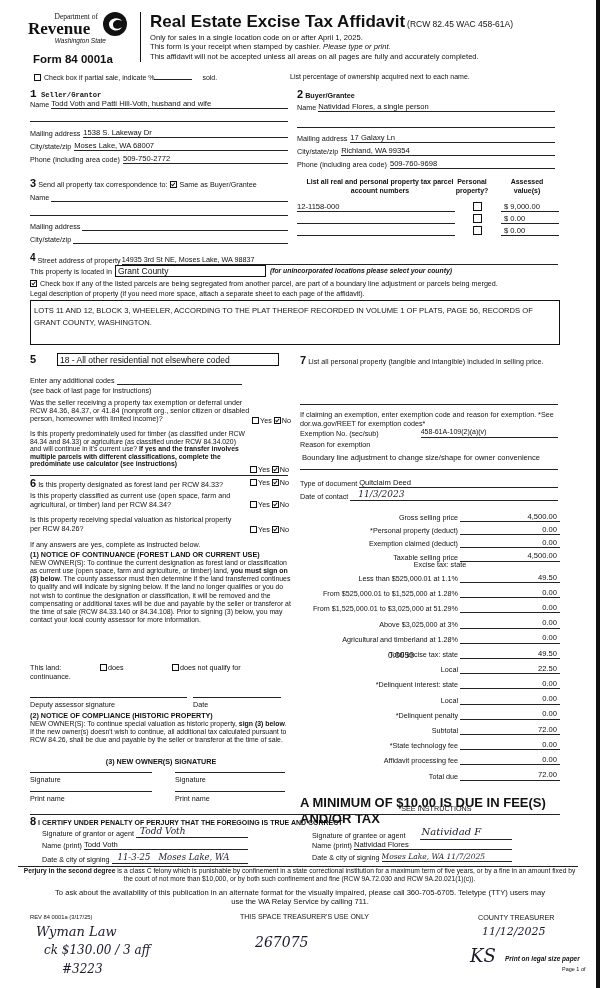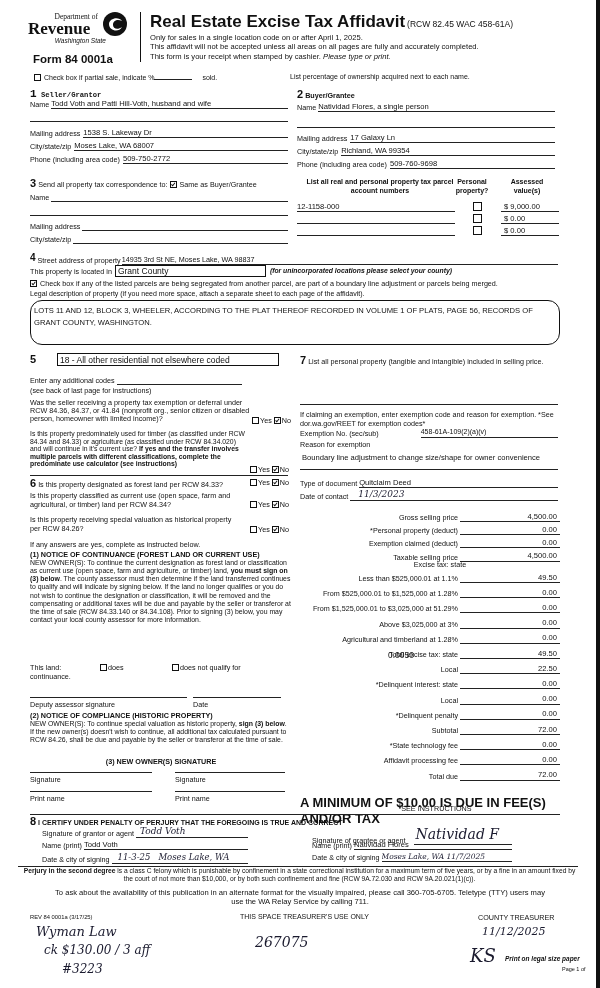--- a/index.html
+++ b/index.html
@@ -39,22 +39,22 @@
   </svg>
 </div>
 <div class="abs" style="left:33px;top:52px;font-size:11.5px;font-weight:bold;">Form 84 0001a</div>
 <div class="abs" style="left:140px;top:12px;width:1px;height:50px;background:#111;"></div>
 <div class="abs" style="left:150px;top:11px;white-space:nowrap;">
   <span style="font-size:17px;font-weight:bold;">Real Estate Excise Tax Affidavit</span>
   <span style="font-size:8.5px;">(RCW 82.45 WAC 458-61A)</span>
 </div>
 <div class="abs" style="left:150px;top:33px;font-size:7.6px;line-height:1.25;white-space:nowrap;">
   <div>Only for sales in a single location code on or after April 1, 2025.</div>
+  <div><span>This form is your receipt when stamped by cashier.</span> <i>Please type or print.</i></div>
   <div>This affidavit will not be accepted unless all areas on all pages are fully and accurately completed.</div>
-  <div><span>This form is your receipt when stamped by cashier.</span> <i>Please type or print.</i></div>
 </div>
 
 <div class="abs" style="left:34px;top:73px;white-space:nowrap;font-size:7px;">
   <span class="cb"></span>
   <span>Check box if partial sale, indicate %</span><span class="uline" style="display:inline-block;width:38px;height:7px;"></span>
   <span style="margin-left:8px;">sold.</span>
 </div>
 <div class="abs" style="left:290px;top:73px;font-size:7px;white-space:nowrap;">List percentage of ownership acquired next to each name.</div>
 
 <div class="abs" style="left:30px;top:88px;font-family:Liberation Mono, monospace;">
@@ -151,21 +151,21 @@
 <div class="abs" style="left:30px;top:265px;white-space:nowrap;display:flex;align-items:center;">
   <span>This property is located in</span>
   <span class="box fill" style="display:inline-block;width:151px;height:12px;margin-left:3px;padding-left:2px;font-size:8.5px;line-height:11px;">Grant County</span>
   <i class="bold" style="margin-left:4px;font-size:6.8px;">(for unincorporated locations please select your county)</i>
 </div>
 <div class="abs" style="left:30px;top:279px;white-space:nowrap;">
   <span class="cb checked"></span>
   <span>Check box if any of the listed parcels are being segregated from another parcel, are part of a boundary line adjustment or parcels being merged.</span>
 </div>
 <div class="abs" style="left:30px;top:290px;white-space:nowrap;font-size:7px;">Legal description of property (if you need more space, attach a separate sheet to each page of the affidavit).</div>
-<div class="abs box fill" style="left:30px;top:300px;width:530px;height:45px;padding:4px 3px;font-size:7.6px;line-height:1.6;border-radius:12px;">LOTS 11 AND 12, BLOCK 3, WHEELER, ACCORDING TO THE PLAT THEREOF RECORDED IN VOLUME 1 OF PLATS, PAGE 56, RECORDS OF GRANT COUNTY, WASHINGTON.</div>
+<div class="abs box fill" style="left:30px;top:300px;width:530px;height:45px;padding:4px 3px;font-size:7.6px;line-height:1.6;">LOTS 11 AND 12, BLOCK 3, WHEELER, ACCORDING TO THE PLAT THEREOF RECORDED IN VOLUME 1 OF PLATS, PAGE 56, RECORDS OF GRANT COUNTY, WASHINGTON.</div>
 
 <div class="abs big-num" style="left:30px;top:353px;">5</div>
 <div class="abs box fill" style="left:57px;top:353px;width:222px;height:13px;padding-left:2px;font-size:8.5px;line-height:12px;">18 - All other residential not elsewhere coded</div>
 <div class="row" style="left:30px;top:376px;width:258px;">
   <span class="label">Enter any additional codes</span>
   <span class="uline" style="width:125px;margin-left:2px;height:7px;"></span>
 </div>
 <div class="abs" style="left:30px;top:386px;">(see back of last page for instructions)</div>
 
 <div class="abs" style="left:30px;top:399px;width:220px;line-height:1.12;">Was the seller receiving a property tax exemption or deferral under RCW 84.36, 84.37, or 41.84 (nonprofit org., senior citizen or disabled person, homeowner with limited income)?</div>
@@ -367,21 +367,21 @@
 <div class="row" style="left:42px;top:840px;width:206px;">
   <span class="label">Name (print)</span>
   <span class="fill uline" style="flex:1;margin-left:2px;">Todd Voth</span>
 </div>
 <div class="row" style="left:42px;top:852px;width:206px;">
   <span class="label">Date &amp; city of signing</span>
   <span class="hand uline" style="flex:1;margin-left:2px;font-size:8.5px;padding-left:6px;white-space:pre;">11-3-25   Moses Lake, WA</span>
 </div>
 <div class="row" style="left:312px;top:826px;width:200px;">
   <span class="label">Signature of grantee or agent</span>
-  <span class="hand uline" style="flex:1;margin-left:8px;font-size:14px;padding-left:2px;">Natividad F</span>
+  <span class="hand uline" style="flex:1;margin-left:14px;font-size:10px;padding-left:2px;">Natividad F</span>
 </div>
 <div class="row" style="left:312px;top:840px;width:200px;">
   <span class="label">Name (print)</span>
   <span class="fill uline" style="flex:1;margin-left:2px;">Natividad Flores</span>
 </div>
 <div class="row" style="left:312px;top:852px;width:200px;">
   <span class="label">Date &amp; city of signing</span>
   <span class="hand uline" style="flex:1;margin-left:2px;font-size:7.5px;white-space:nowrap;overflow:hidden;">Moses Lake, WA 11/7/2025</span>
 </div>
 

